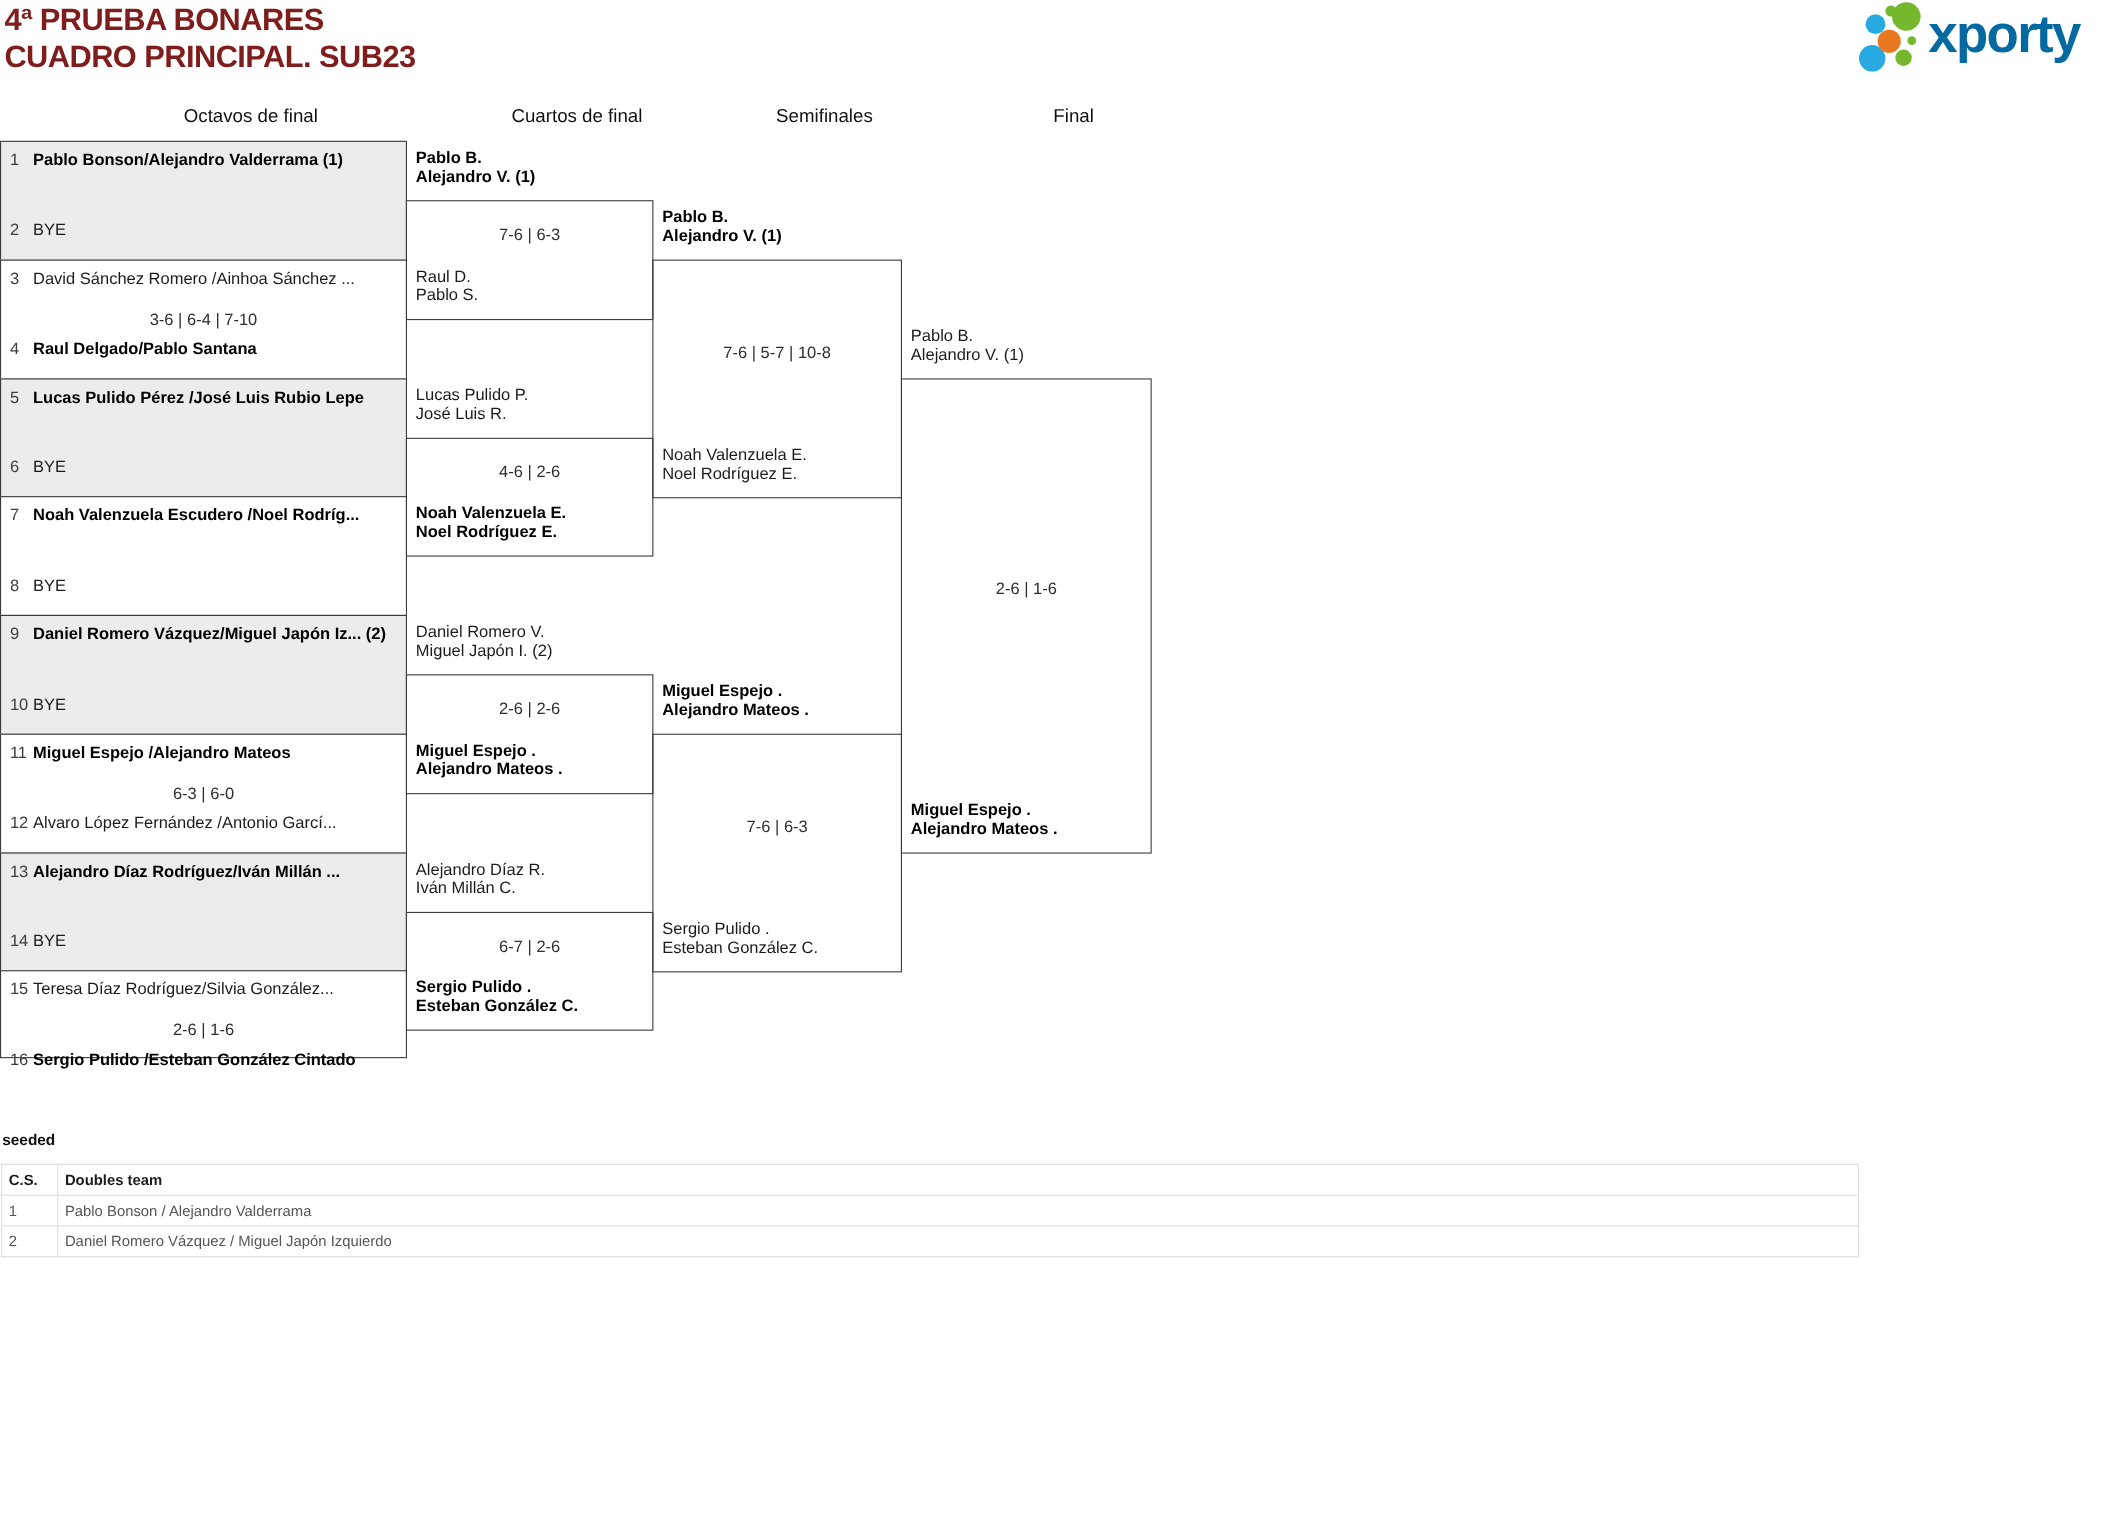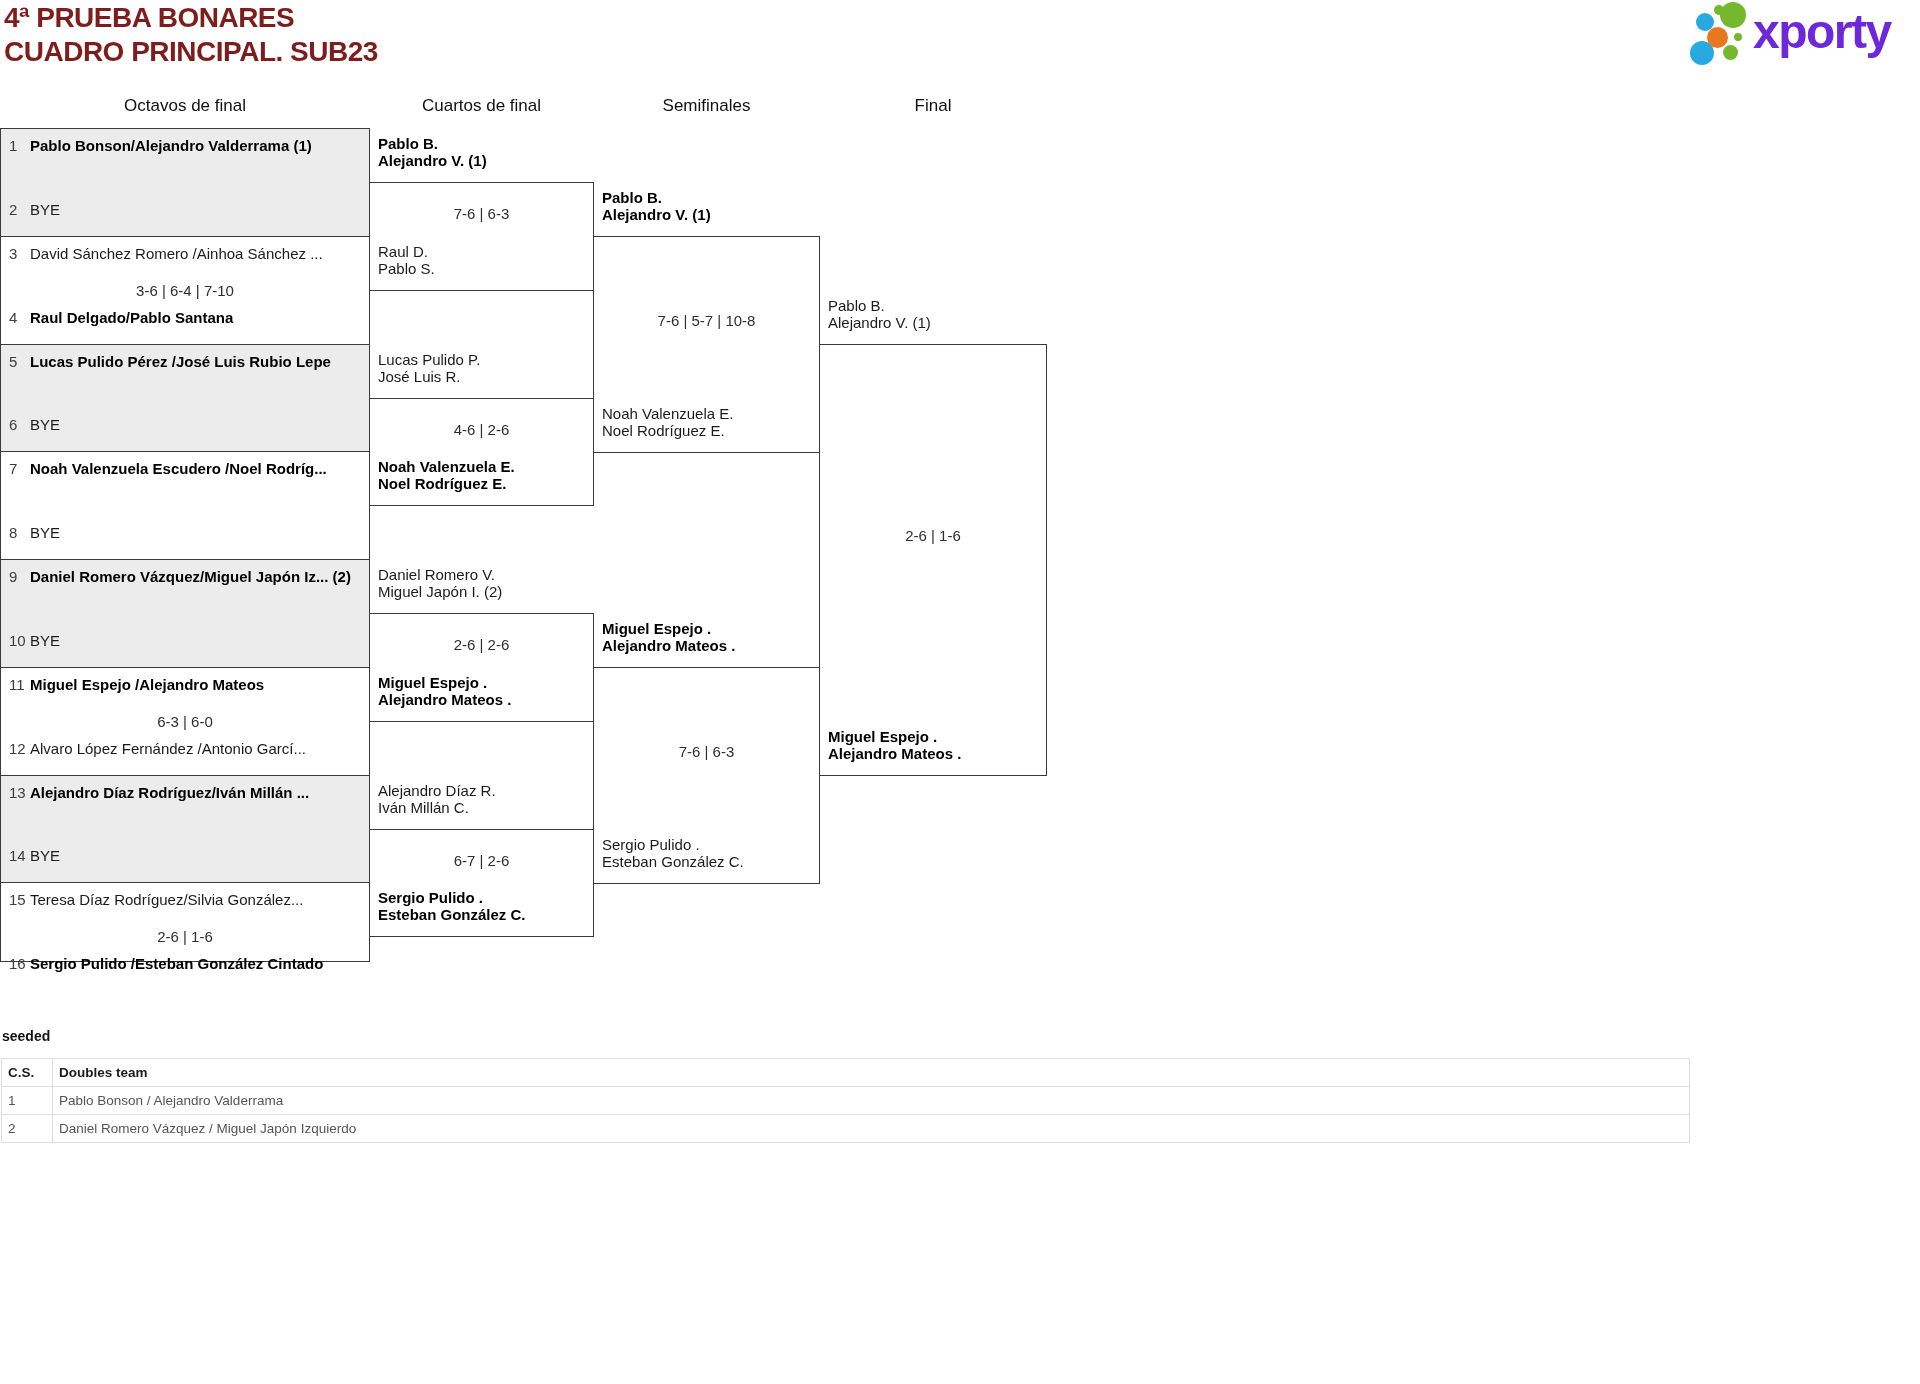--- a/index.html
+++ b/index.html
@@ -1,33 +1,33 @@
 <!DOCTYPE html>
 <html><head>
 <meta charset="utf-8">
 <style>
   html,body{margin:0;padding:0;background:#fff;}
   #stage{position:relative;width:1920px;height:1384px;background:#fff;overflow:hidden;
          font-family:"Liberation Sans",sans-serif;}
   .title-line{position:absolute;left:4px;font-size:28px;font-weight:700;color:#7f1d1d;
               letter-spacing:-0.5px;white-space:nowrap;}
   .colhead{position:absolute;top:96px;font-size:17px;font-weight:500;color:#101010;
-           text-align:center;white-space:nowrap;}
+           text-align:center;white-space:nowrap;padding-left:43px;}
   .mbox{position:absolute;box-sizing:border-box;border:1px solid #3a3a3a;background:#fff;}
   .mbox.shaded{background:#ececec;}
   .rbox{position:absolute;box-sizing:border-box;border:1px solid #3a3a3a;background:transparent;}
   .num{position:absolute;left:8px;width:22px;font-size:15px;color:#3d3d3d;white-space:nowrap;}
   .nm{position:absolute;font-size:15px;color:#1b1b1b;white-space:nowrap;line-height:17px;}
   .nm.w{font-weight:700;color:#000;}
   .sc{position:absolute;font-size:15px;color:#2e2e2e;text-align:center;white-space:nowrap;}
   .tblock{position:absolute;font-size:15px;line-height:17px;color:#1b1b1b;white-space:nowrap;}
   .tblock.w{font-weight:700;color:#000;}
   
   .logo-text{position:absolute;left:1753px;top:8px;font-size:48px;font-weight:700;
-             color:#6d28d9;letter-spacing:-1.5px;line-height:1;}
+             color:#0369a1;letter-spacing:-1.5px;line-height:1;}
   .dot{position:absolute;border-radius:50%;}
   .dot.g{background:#76b82d;} .dot.b{background:#29a9e1;} .dot.o{background:#e8781f;}
   
   .seeded-label{position:absolute;left:2px;top:1028px;font-size:14px;font-weight:700;color:#111;}
   #seeded-table{position:absolute;left:1px;top:1058px;width:1689px;border-collapse:collapse;
                 table-layout:fixed;}
   #seeded-table th,#seeded-table td{border:1px solid #ddd;font-size:13.5px;text-align:left;
                 padding:6px 6px 6px 6px;overflow:hidden;white-space:nowrap;}
   #seeded-table th{font-weight:700;color:#1c1c1c;height:15px;}
   #seeded-table td{font-weight:400;color:#555;height:14px;}

